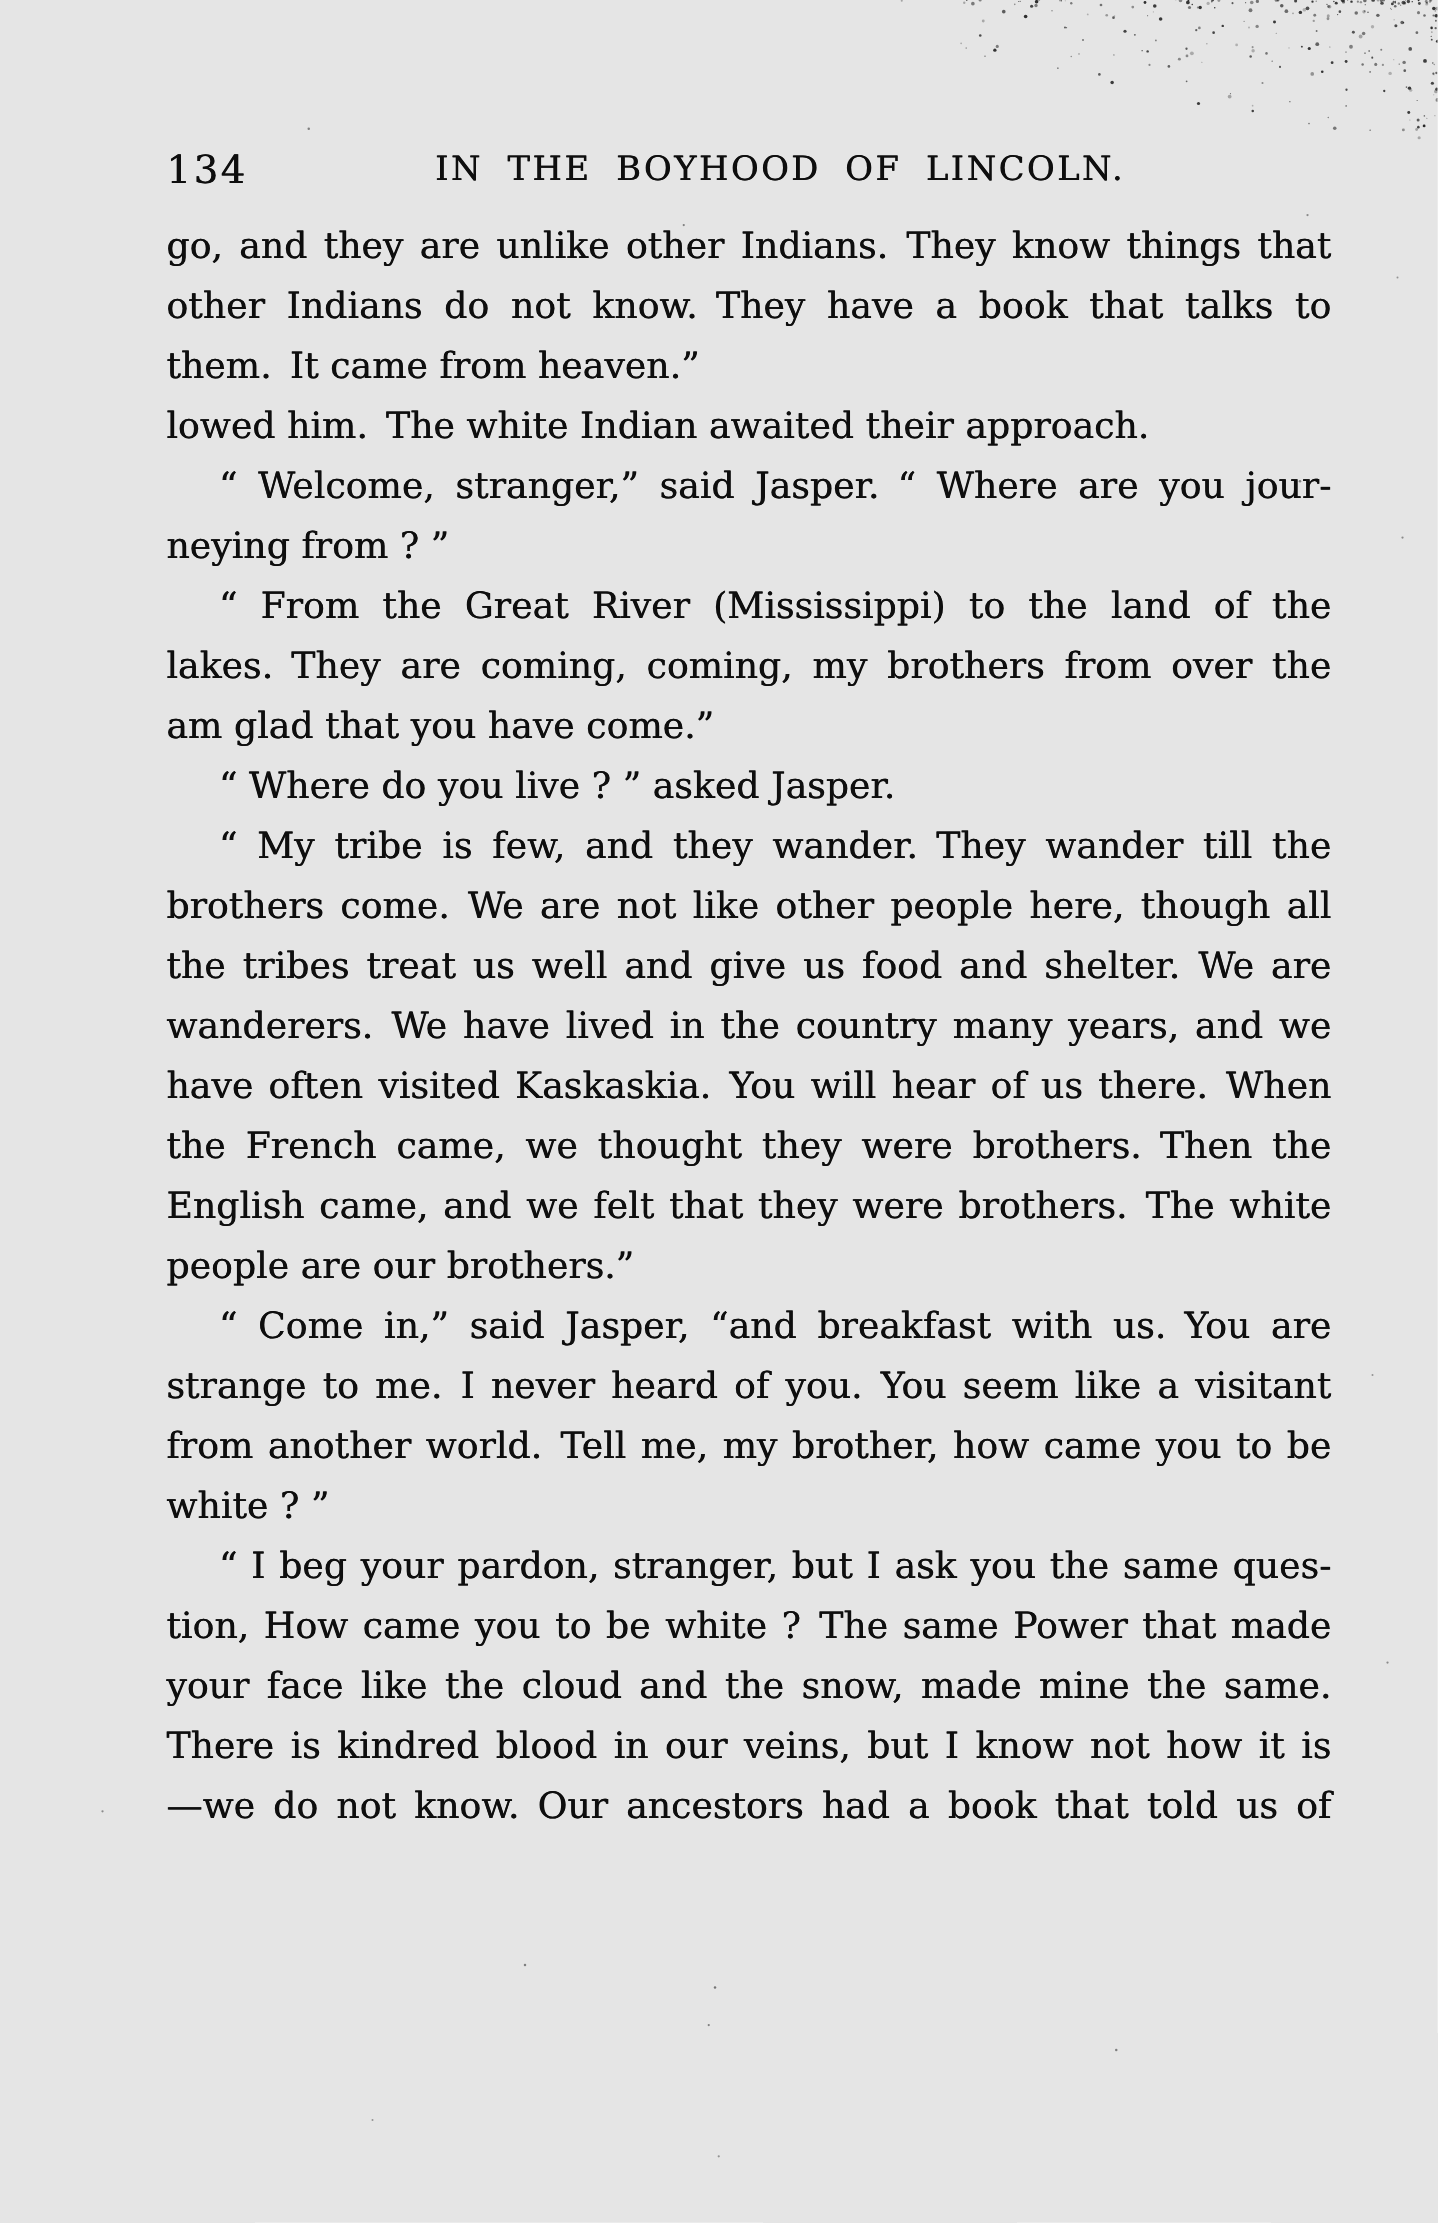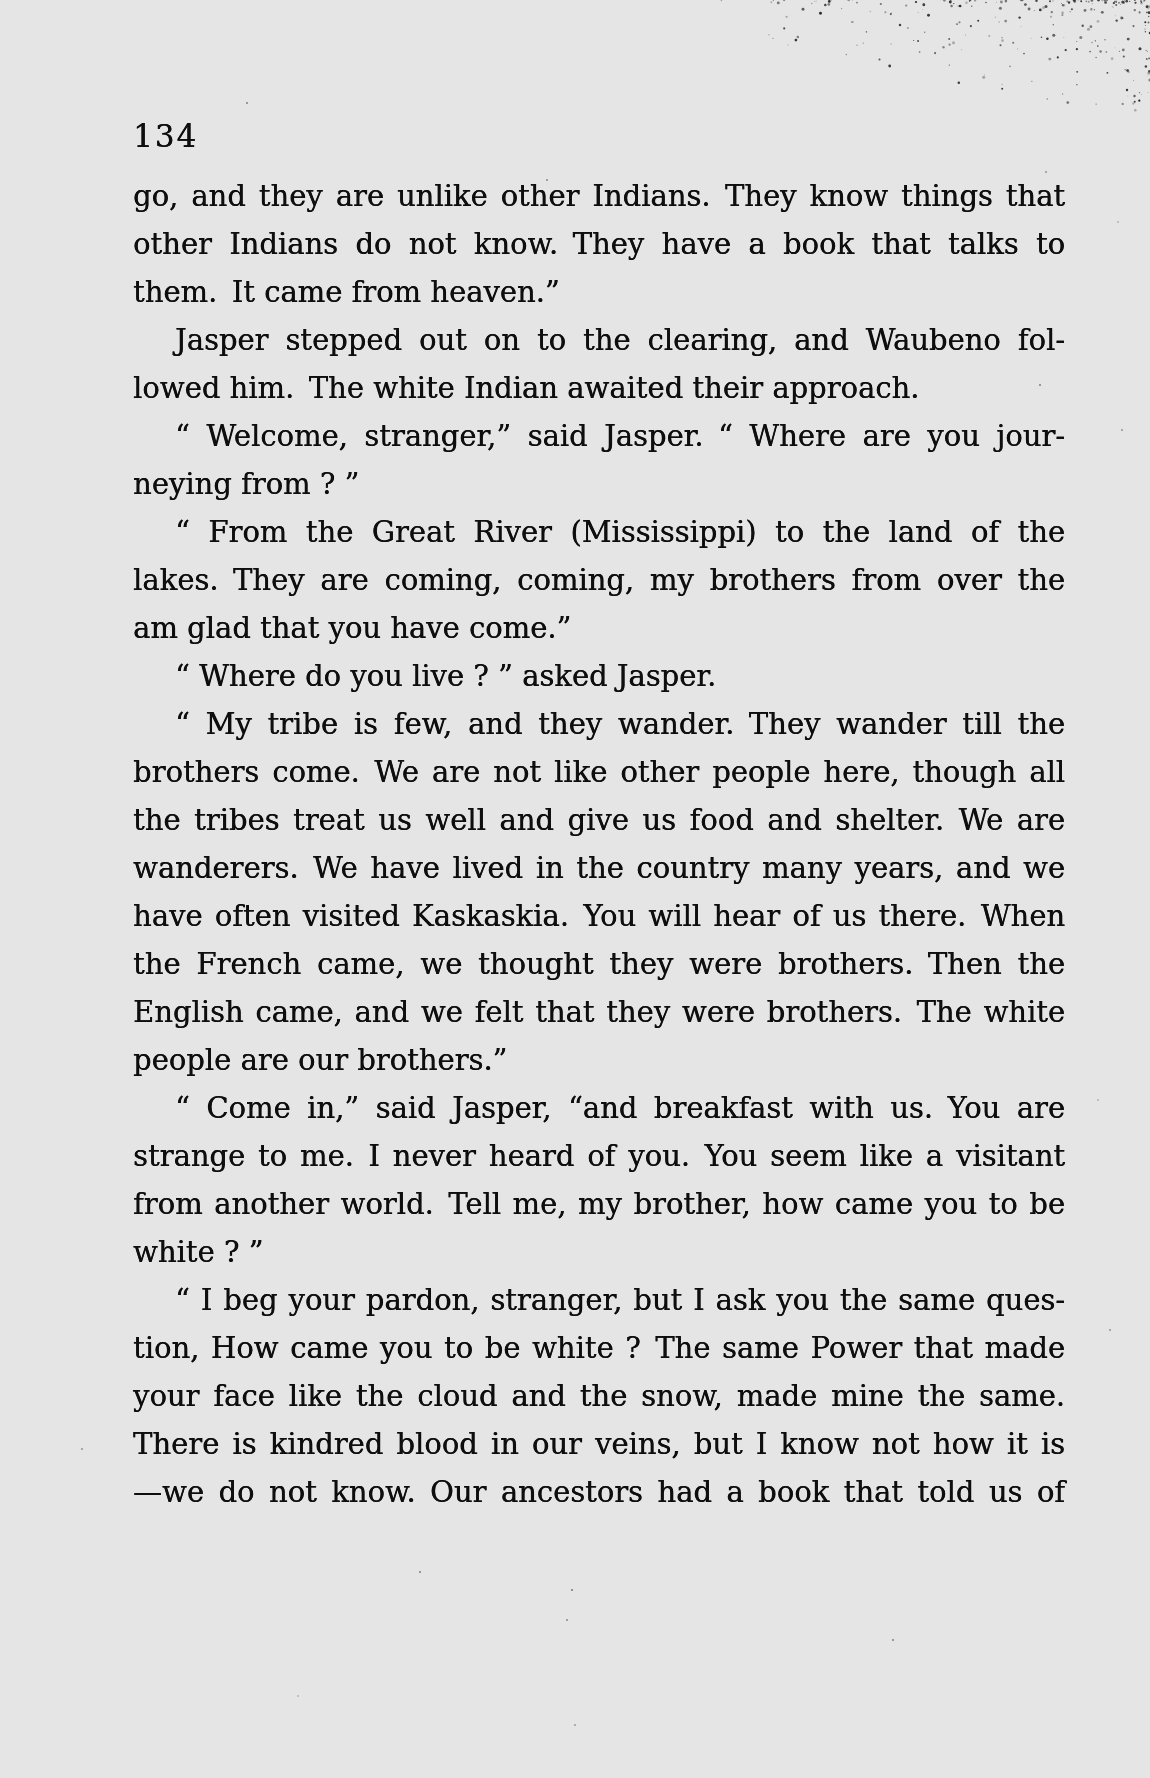--- a/index.html
+++ b/index.html
@@ -308,27 +308,27 @@
       <circle cx="893.0" cy="1640.0" r="1.00" fill="#1a1a1a" fill-opacity="0.50"></circle>
       <circle cx="1110.0" cy="1330.0" r="0.90" fill="#1a1a1a" fill-opacity="0.45"></circle>
       <circle cx="82.0" cy="1449.0" r="0.90" fill="#1a1a1a" fill-opacity="0.45"></circle>
       <circle cx="575.0" cy="1725.0" r="0.90" fill="#1a1a1a" fill-opacity="0.40"></circle>
       <circle cx="298.0" cy="1696.0" r="0.80" fill="#1a1a1a" fill-opacity="0.40"></circle>
       <circle cx="1098.0" cy="1100.0" r="0.80" fill="#1a1a1a" fill-opacity="0.40"></circle>
     </svg>
 
   <div class="running-head-row">
     <span class="page-number">134</span>
+    <span class="running-head">IN THE BOYHOOD OF LINCOLN.</span>
   </div>
 
   <div class="body-text">
     <div class="line j">go, and they are unlike other Indians. They know things that</div>
     <div class="line j">other Indians do not know. They have a book that talks to</div>
     <div class="line last">them. It came from heaven.”</div>
-    <div class="line j ind">Jasper stepped out on to the clearing, and Waubeno fol-</div>
     <div class="line last">lowed him. The white Indian awaited their approach.</div>
     <div class="line j ind">“ Welcome, stranger,” said Jasper. “ Where are you jour-</div>
     <div class="line last">neying from ? ”</div>
     <div class="line j ind">“ From the Great River (Mississippi) to the land of the</div>
     <div class="line j">lakes. They are coming, coming, my brothers from over the</div>
     <div class="line last">am glad that you have come.”</div>
     <div class="line last ind">“ Where do you live ? ” asked Jasper.</div>
     <div class="line j ind">“ My tribe is few, and they wander. They wander till the</div>
     <div class="line j">brothers come. We are not like other people here, though all</div>
     <div class="line j">the tribes treat us well and give us food and shelter. We are</div>

